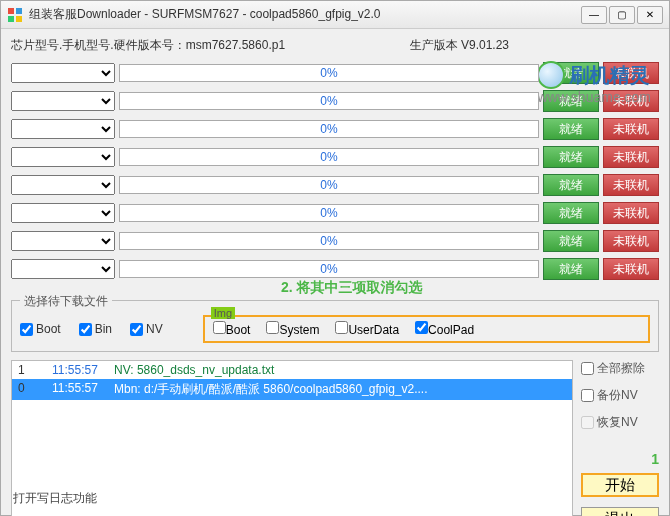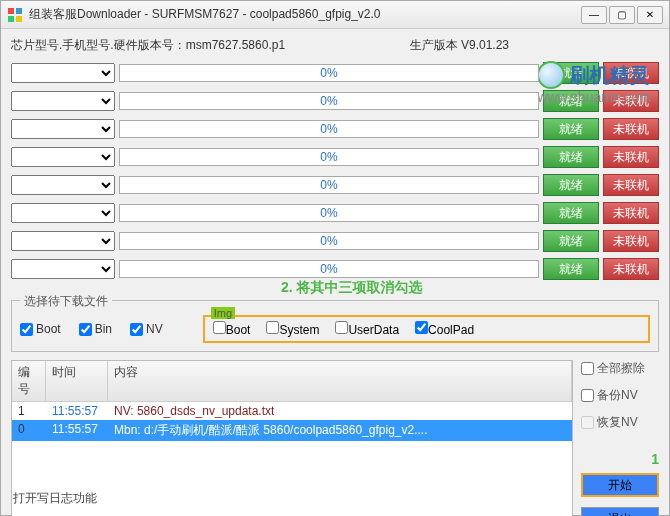--- a/index.html
+++ b/index.html
@@ -33,21 +33,21 @@
 .img-box .legend2 { position: absolute; top: -10px; left: 6px; background: #84cc16; padding: 0 3px; font-size: 11px; color: #555; }
 .lower { display: flex; gap: 8px; margin-top: 8px; }
 .table-area { flex: 1; border: 1px solid #bbb; background: #fff; }
 .thead { display: flex; background: linear-gradient(#f8f8f8,#e4e4e4); border-bottom: 1px solid #ccc; font-size: 12px; color: #444; }
 .thead div { padding: 3px 6px; border-right: 1px solid #ccc; }
 .trow { display: flex; font-size: 12px; padding: 1px 0; }
 .trow div { padding: 1px 6px; white-space: nowrap; overflow: hidden; }
 .trow.sel { background: #3399ff; color: #fff; }
 .side { width: 78px; display: flex; flex-direction: column; gap: 10px; }
 .side label { font-size: 12px; color: #555; display: flex; align-items: center; gap: 3px; }
-.btn { height: 24px; border: 1px solid #999; background: #3b82f6; font-size: 12px; cursor: pointer; }
+.btn { height: 24px; border: 1px solid #999; background: #fef9c3; font-size: 15px; cursor: pointer; }
 .btn.highlight { border: 2px solid #f5a623; }
 .footer { position: absolute; bottom: 8px; left: 12px; font-size: 12px; color: #444; }
 .col-id { width: 34px; }
 .col-time { width: 62px; }
 .col-content { flex: 1; }
 .disabled { color: #aaa; }
 </style>
 </head>
 <body>
 
@@ -156,30 +156,25 @@
           <label><input type="checkbox" style=""><span>Boot</span></label>
           <label><input type="checkbox" style=""><span>System</span></label>
           <label><input type="checkbox" style=""><span>UserData</span></label>
           <label><input type="checkbox" checked="" style=""><span>CoolPad</span></label>
         </div>
       </div>
     </div>
 
     <div class="lower">
       <div class="table-area">
-        <div class="thead">
-          <div class="col-id">编号</div>
-          <div class="col-time">时间</div>
-          <div class="col-content">内容</div>
-        </div>
         <div id="tbody">
             <div class="trow">
               <div class="col-id" style="color:#333">1</div>
               <div class="col-time" style="color:#2a6fdb">11:55:57</div>
-              <div class="col-content" style="color:#7f1d1d">NV: 5860_dsds_nv_updata.txt</div>
+              <div class="col-content" style="color:#15803d">NV: 5860_dsds_nv_updata.txt</div>
             </div>
             <div class="trow sel">
               <div class="col-id" style="color:#333">0</div>
               <div class="col-time" style="">11:55:57</div>
               <div class="col-content" style="">Mbn: d:/手动刷机/酷派/酷派 5860/coolpad5860_gfpig_v2....</div>
             </div>
           </div>
         <div style="height:70px"></div>
       </div>
       <div class="side">

